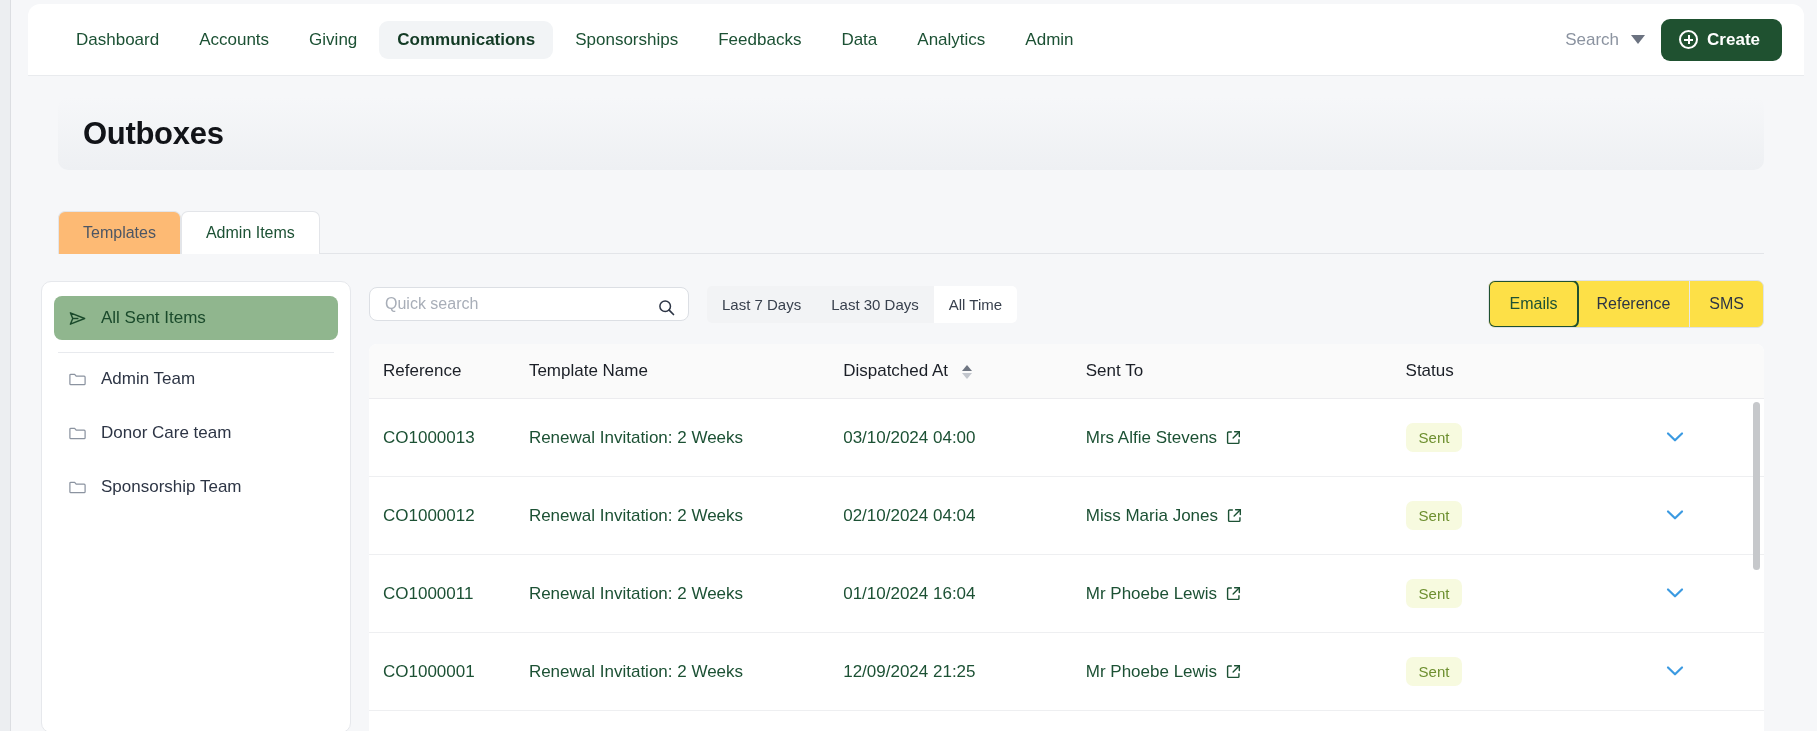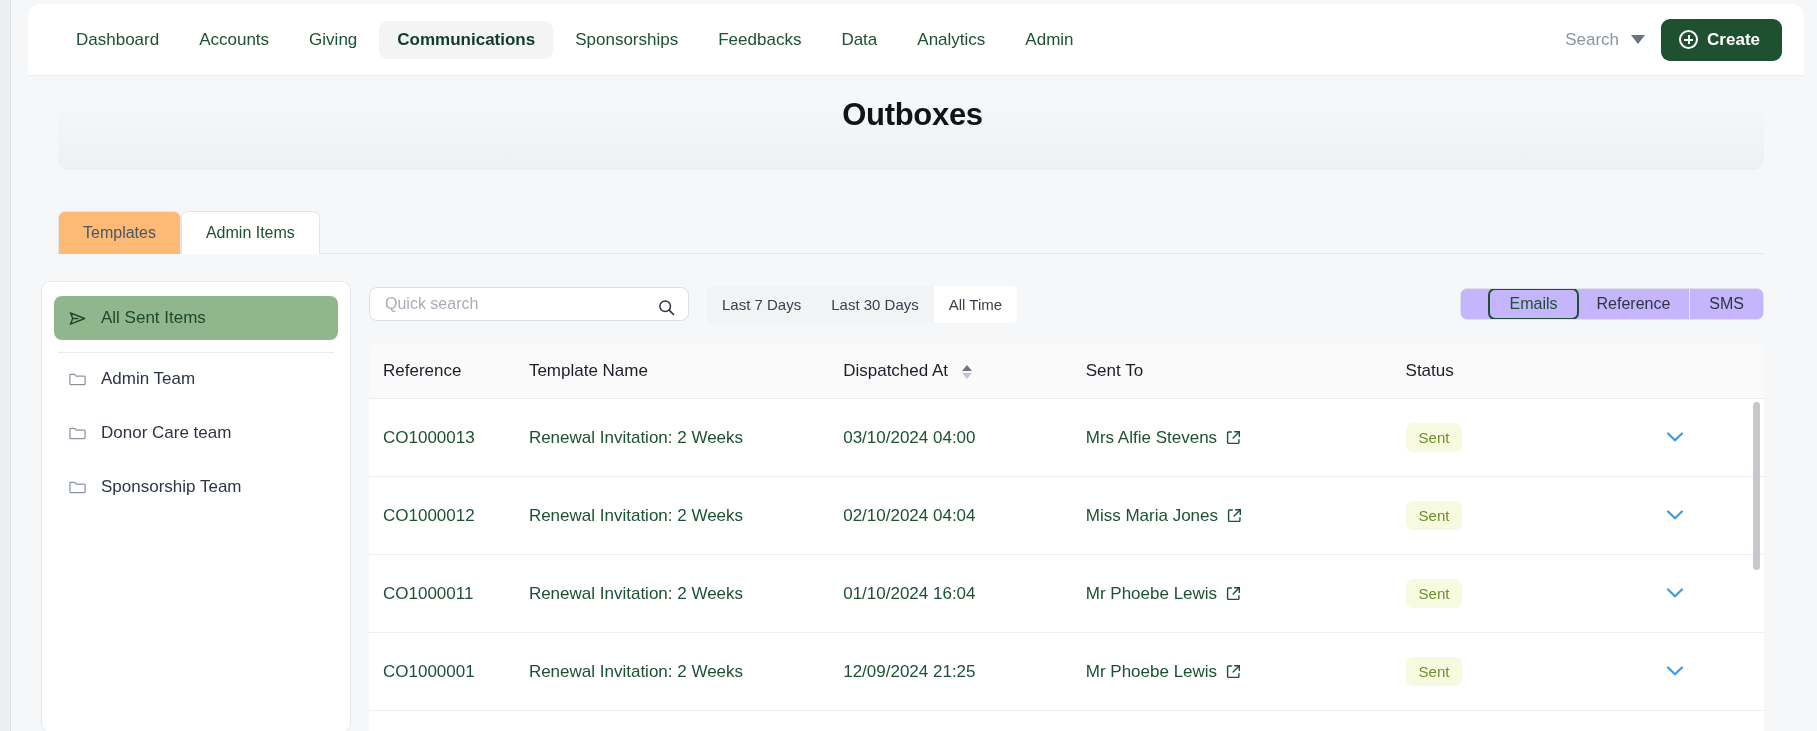--- a/index.html
+++ b/index.html
@@ -98,21 +98,20 @@
   }
 
   .header-card {
     margin: 21px 40px 0 30px;
     height: 73px;
     background: linear-gradient(180deg,#f6f7f9 0%, #eef0f3 100%);
     border-radius: 10px;
     display: flex;
     align-items: center;
     padding: 0 22px 0 25px;
-    flex-direction: column;
   }
   .page-title {
     font-size: 31px;
     font-weight: bold;
     color: #111318;
     letter-spacing: -0.3px;
   }
   .new-template-btn {
     margin-left: auto;
     display: flex; align-items: center; gap: 11px;
@@ -234,26 +233,25 @@
     padding: 0 15px;
     display: flex; align-items: center;
     cursor: pointer;
   }
   .date-filters .df.active {
     background: #fff;
   }
   .type-toggle {
     margin-left: auto;
     display: flex;
-    background: #c4b5fd;
+    background: #fde047;
     border: 1px solid #dfe2e6;
     border-radius: 7px;
-    height: 32px;
+    height: 48px;
     overflow: hidden;
-    padding-left: 28px;
   }
   .type-toggle .tt {
     font-size: 16px;
     color: #2d3545;
     padding: 0 19px;
     display: flex; align-items: center;
     cursor: pointer;
     border-right: 1px solid #e6e8ec;
   }
   .type-toggle .tt:last-child { border-right: none; }

